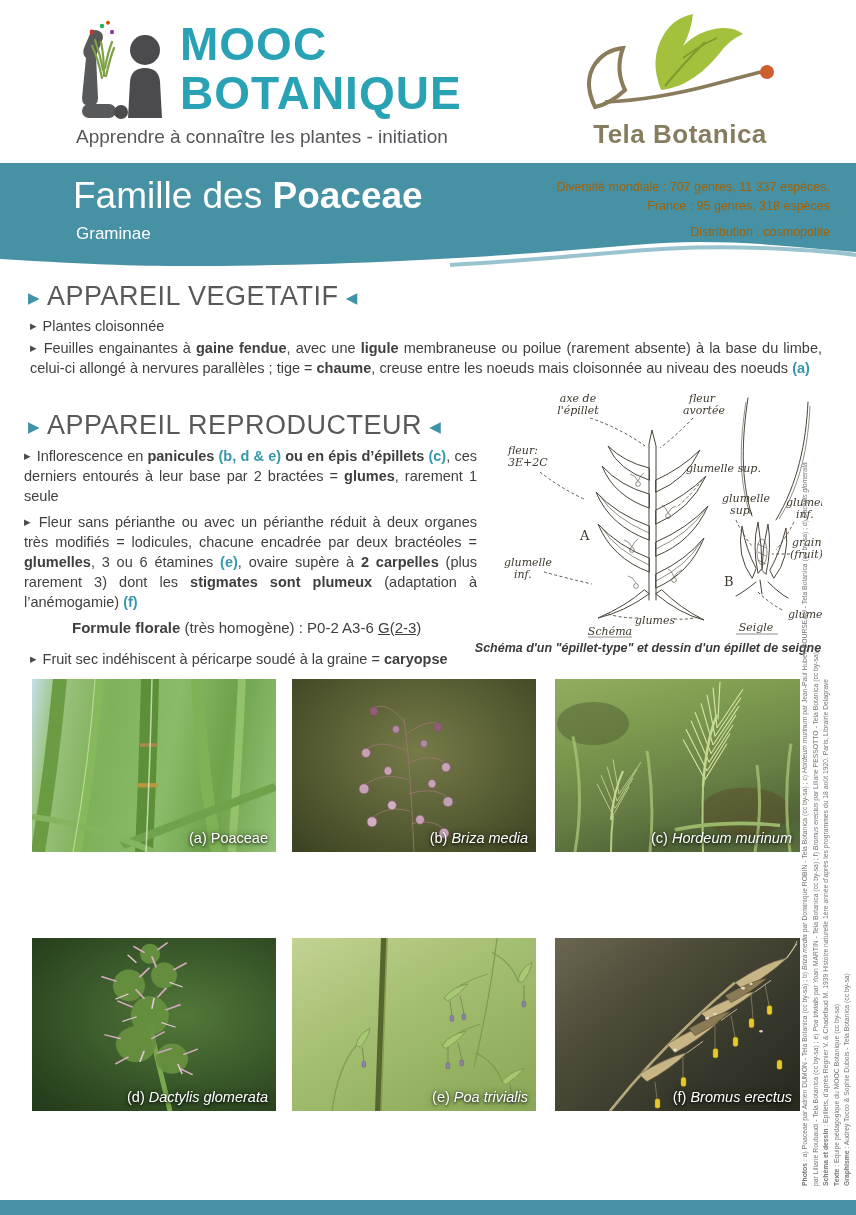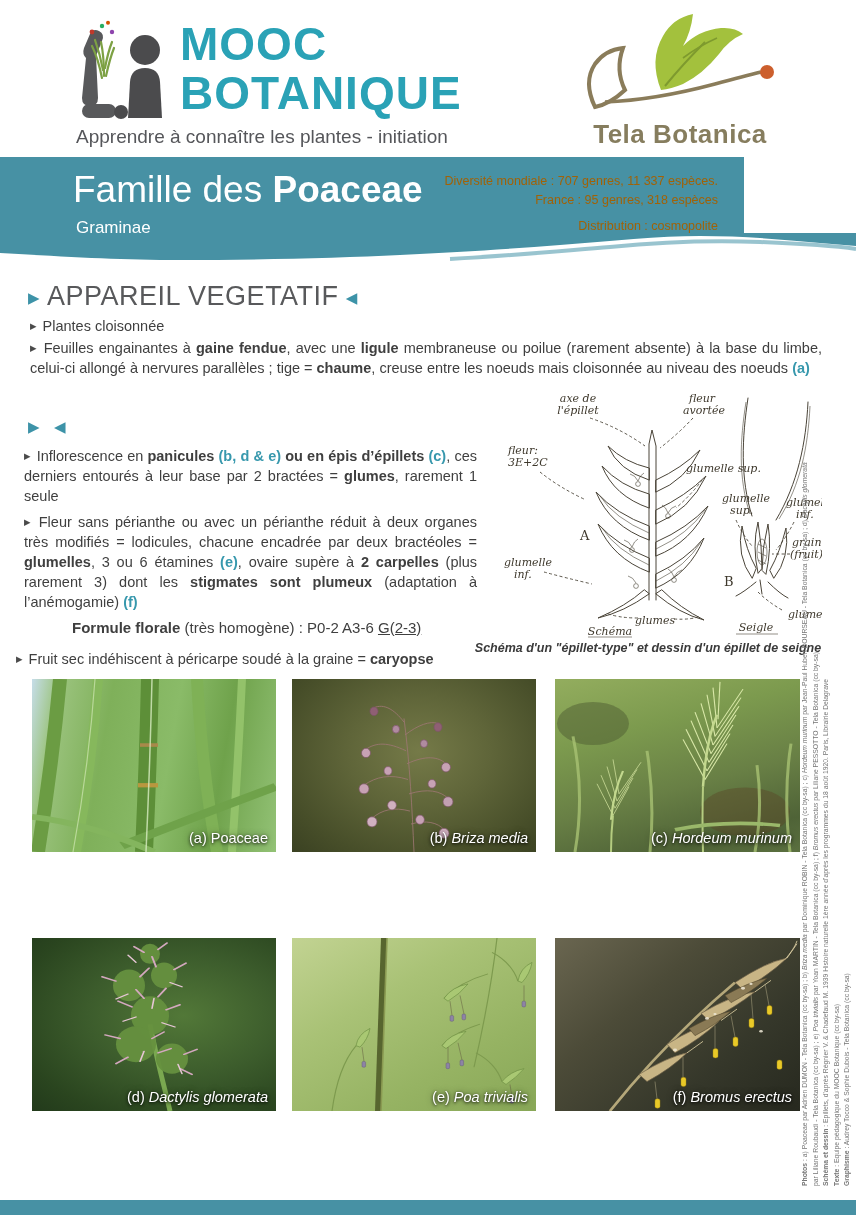--- a/index.html
+++ b/index.html
@@ -7,21 +7,21 @@
   .page { position:relative; width:856px; height:1215px; background:#fff; overflow:hidden; }
 
   
   .logo-mark { position:absolute; left:68px; top:20px; width:118px; height:112px; }
   .mooc-title { position:absolute; left:180px; top:20px; color:#2aa2b6; font-size:46px; font-weight:bold; line-height:1.06; letter-spacing:1px; }
   .tagline { position:absolute; left:76px; top:126px; width:430px; color:#55565a; font-size:19px; }
   .tela { position:absolute; left:565px; top:12px; width:230px; height:140px; text-align:center; }
   .tela-name { position:absolute; left:0; right:0; bottom:2px; color:#867d5e; font-size:26px; font-weight:bold; letter-spacing:0.5px; }
 
   
-  .banner { position:absolute; left:0; top:157px; width:744px; height:108px; }
+  .banner { position:absolute; left:0; top:163px; width:856px; height:108px; }
   .banner-bg { position:absolute; inset:0 0 30px 0; background:#4791a4; }
   .banner-wave { position:absolute; left:0; bottom:0; width:856px; height:32px; display:block; }
   .banner-title { position:absolute; left:73px; top:12px; color:#fff; font-size:37px; }
   .banner-title .fam { font-weight:bold; }
   .banner-sub { position:absolute; left:76px; top:61px; color:#fff; font-size:17px; }
   .banner-stats { position:absolute; right:26px; top:15px; color:#a16207; font-size:12.5px; text-align:right; line-height:1.5; }
   .banner-stats .stat3 { margin-top:7px; }
 
   
   .sec-heading { position:absolute; color:#58595b; font-size:27px; letter-spacing:0.5px; white-space:nowrap; }
@@ -122,25 +122,25 @@
       <div>Diversité mondiale :  707 genres, 11 337 espèces.</div>
       <div>France : 95 genres, 318 espèces</div>
       <div class="stat3">Distribution : cosmopolite</div>
     </div>
   </div>
 
   <div class="sec-heading" style="left:28px; top:281px;"><span class="tri tri-l"></span><span>APPAREIL VEGETATIF</span><span class="tri tri-r"></span></div>
   <div class="body-text bullet" style="left:30px; top:316px; width:780px;"><span>Plantes cloisonnée</span></div>
   <div class="body-text bullet justify" style="left:30px; top:338px; width:792px;"><span>Feuilles engainantes à </span><span class="seg-b">gaine fendue</span><span>, avec une </span><span class="seg-b">ligule</span><span> membraneuse ou poilue (rarement absente) à la base du limbe, celui-ci allongé à nervures parallèles ; tige = </span><span class="seg-b">chaume</span><span>, creuse entre les noeuds mais cloisonnée au niveau des noeuds </span><span class="seg-ref">(a)</span></div>
 
-  <div class="sec-heading" style="left:28px; top:410px;"><span class="tri tri-l"></span><span class="tri tri-r"></span></div>
+  <div class="sec-heading" style="left:28px; top:410px;"><span class="tri tri-l"></span><span>APPAREIL REPRODUCTEUR</span><span class="tri tri-r"></span></div>
   <div class="body-text bullet justify" style="left:24px; top:446px; width:453px;"><span>Inflorescence en </span><span class="seg-b">panicules</span><span> </span><span class="seg-ref">(b, d &amp; e)</span><span> </span><span class="seg-b">ou en épis d’épillets</span><span> </span><span class="seg-ref">(c)</span><span>, ces derniers entourés à leur base par 2 bractées = </span><span class="seg-b">glumes</span><span>, rarement 1 seule</span></div>
   <div class="body-text bullet justify" style="left:24px; top:512px; width:453px;"><span>Fleur sans périanthe ou avec un périanthe réduit à deux organes très modifiés = lodicules, chacune encadrée par deux bractéoles = </span><span class="seg-b">glumelles</span><span>, 3 ou 6 étamines </span><span class="seg-ref">(e)</span><span>, ovaire supère à </span><span class="seg-b">2 carpelles</span><span> (plus rarement 3) dont les </span><span class="seg-b">stigmates sont plumeux</span><span> (adaptation à l’anémogamie) </span><span class="seg-ref">(f)</span></div>
   <div class="body-text formula" style="left:72px; top:618px;"><span class="seg-b">Formule florale</span><span> (très homogène) : P0-2 A3-6 </span><span class="seg-u">G(2-3)</span></div>
-  <div class="body-text bullet" style="left:16px; top:649px; width:460px;"><span>Fruit sec indéhiscent à péricarpe soudé à la graine = </span><span class="seg-b">caryopse</span></div>
+  <div class="body-text bullet" style="left:30px; top:649px; width:460px;"><span>Fruit sec indéhiscent à péricarpe soudé à la graine = </span><span class="seg-b">caryopse</span></div>
 
   <svg class="diagram" viewBox="0 0 332 250">
 
     <path class="dwg" d="M159,212 V56 L162,42 L166,58 V212"></path>
 
     <path class="dwg" d="M166,200 Q200,185 214,150 Q196,172 166,186 Z"></path>
     <path class="dwg" d="M166,168 Q202,154 218,118 Q198,140 166,154 Z"></path>
     <path class="dwg" d="M166,136 Q200,122 216,88 Q196,108 166,122 Z"></path>
     <path class="dwg" d="M166,104 Q196,92 210,62 Q192,80 166,92 Z"></path>
 

